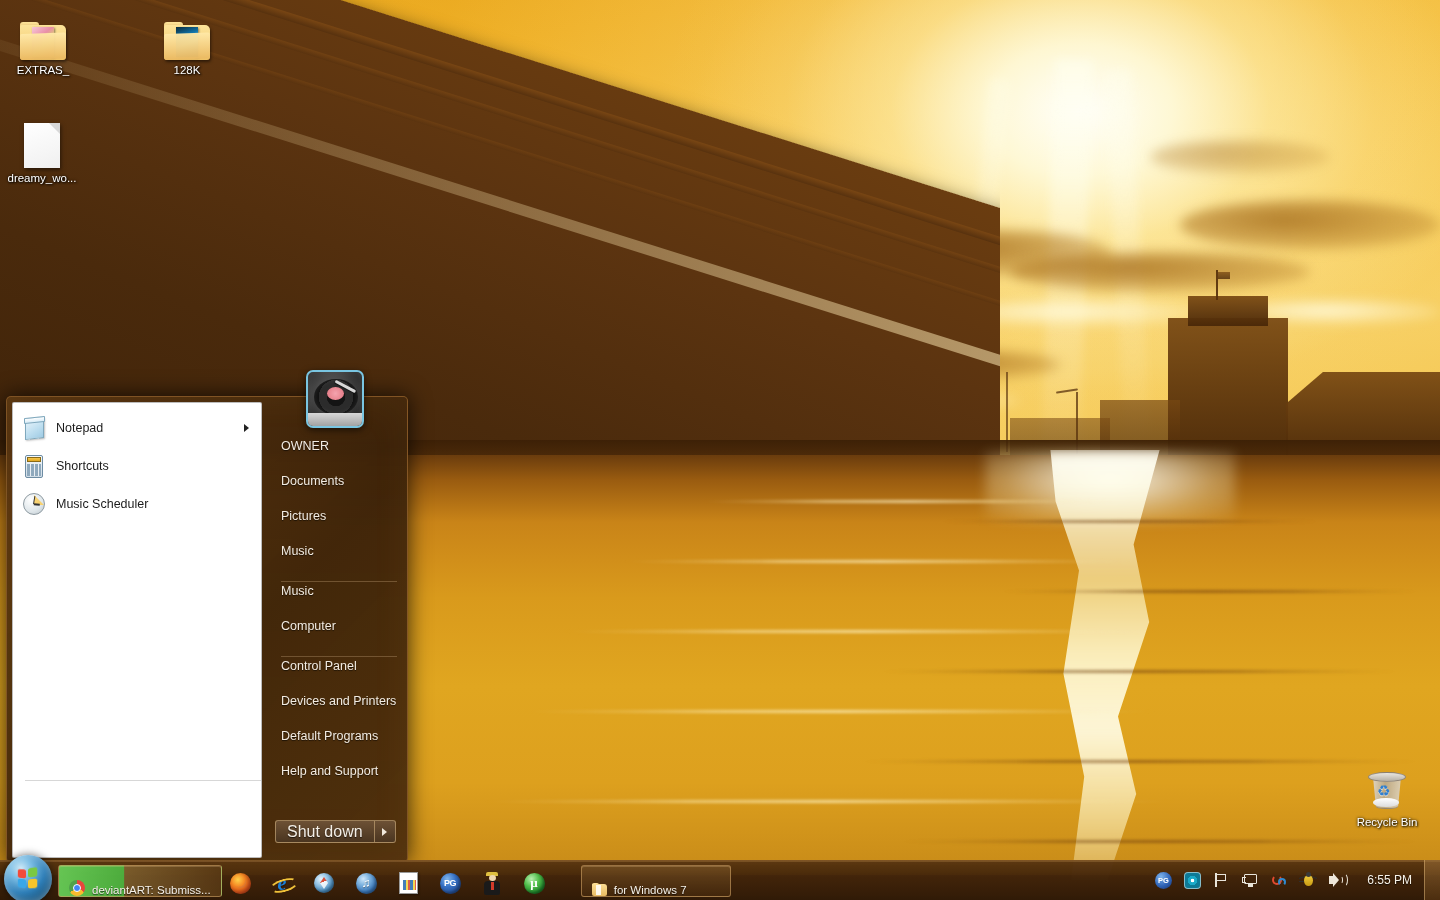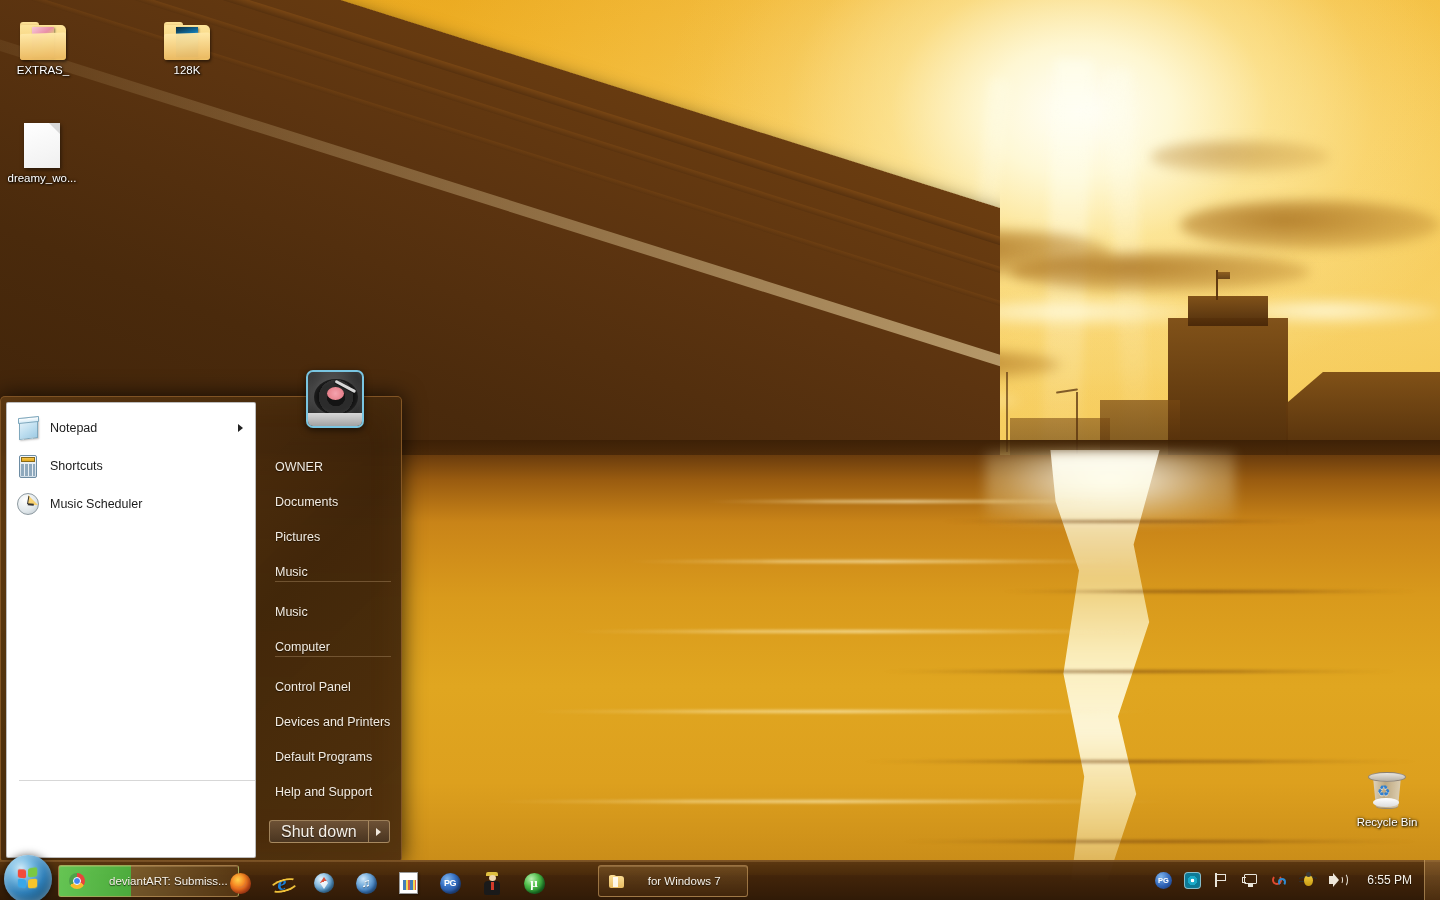--- a/index.html
+++ b/index.html
@@ -155,21 +155,21 @@
     position:absolute; left:10px; top:15px; font-size: 15px; color:#2f7fd0; line-height:1;
     text-shadow: 0 1px 0 rgba(255,255,255,.6);
   }
   .bin .paper {
     position:absolute; left:6px; top:30px; width:26px; height:9px;
     background: linear-gradient(180deg,#fff,#dcdcdc); border-radius: 50%;
   }
 
   
   #startmenu {
-    position: absolute; left: 0; top: 396px; width: 402px; height: 466px;
+    position: absolute; left: 6px; top: 396px; width: 402px; height: 466px;
     background: linear-gradient(135deg, rgba(86,52,16,0.93), rgba(58,33,9,0.95) 55%, rgba(72,42,12,0.94));
     border: 1px solid rgba(150,100,45,0.75);
     border-radius: 5px 5px 4px 4px;
     box-shadow: 0 0 22px rgba(0,0,0,.75), inset 0 0 40px rgba(255,190,100,.06);
     backdrop-filter: blur(2px);
   }
   #sm-left {
     position: absolute; left: 5px; top: 5px; width: 250px; height: 456px;
     background: #fff; border: 1px solid rgba(160,160,160,.7);
     border-radius: 2px; overflow: hidden;
@@ -281,21 +281,21 @@
     position:absolute; right:5px; top:13px; width:23px; height:2.5px; background:#d8d8d8;
     transform: rotate(28deg); border-radius:2px; box-shadow:0 1px 1px rgba(0,0,0,.5);
   }
   #avatar .base {
     position:absolute; left:0; bottom:0; width:58px; height:13px;
     background: linear-gradient(180deg,#d8d8d8,#a3a3a3);
   }
 
   #sm-right { position: absolute; left: 262px; top: 42px; width: 136px; }
   .r-item {
-    height: 35px; display: flex; align-items: flex-end; padding-left: 12px;
+    height: 35px; display: flex; align-items: flex-start; padding-left: 12px;
     font-size: 12.5px; color: #f3ece2; cursor: default; border-radius: 3px;
     text-shadow: 0 1px 1px rgba(0,0,0,.6);
   }
   .r-sep { height: 1px; margin: 2px 8px 2px 12px; background: rgba(225,195,150,.28); }
 
   #shutwrap { position: absolute; left: 268px; bottom: 18px; display: flex; align-items: center; }
   #shutdown {
     height: 23px; padding: 0 11px; display:flex; align-items:center; font-size: 16px; color:#f4efe7;
     background: linear-gradient(180deg,#6d5135,#4a3520);
     border: 1px solid rgba(200,168,120,.65); border-radius: 3px 0 0 3px;
@@ -327,21 +327,21 @@
   }
   .winflag { position: relative; width: 22px; height: 20px; transform: perspective(40px) rotateY(-12deg); }
   .winflag i { position:absolute; width:9px; height:8.5px; border-radius:2px; display:block; }
   .winflag .q1 { left:0;   top:0;    background:#f24b3a; transform: skewY(7deg); }
   .winflag .q2 { left:11px;top:-1px; background:#7ac943; transform: skewY(-7deg); }
   .winflag .q3 { left:0;   top:10px; background:#3aa7e8; transform: skewY(7deg); }
   .winflag .q4 { left:11px;top:10px; background:#f7c52b; transform: skewY(-7deg); }
 
   #tb-buttons { position: absolute; left: 58px; bottom: 3px; display: flex; align-items: center; gap: 4px; }
   .tb-btn {
-    height: 32px; display: flex; align-items: center; gap: 24px; padding: 0 10px;
+    height: 32px; display: flex; align-items: flex-end; gap: 7px; padding: 0 10px;
     border: 1px solid rgba(205,160,100,.6); border-radius: 3px;
     font-size: 11.5px; color: #f6f1e8; cursor: default;
     text-shadow: 0 1px 1px rgba(0,0,0,.7);
     background: linear-gradient(180deg, rgba(130,92,44,.55), rgba(74,44,14,.65));
     box-shadow: inset 0 1px 0 rgba(255,220,170,.22);
   }
   .tb-btn.active {
     background: linear-gradient(90deg, rgba(104,210,90,.92) 0%, rgba(78,186,66,.9) 40%, rgba(140,110,56,.7) 40.5%, rgba(92,60,22,.78) 100%);
   }
   .tb-btn .cap { white-space: nowrap; }

